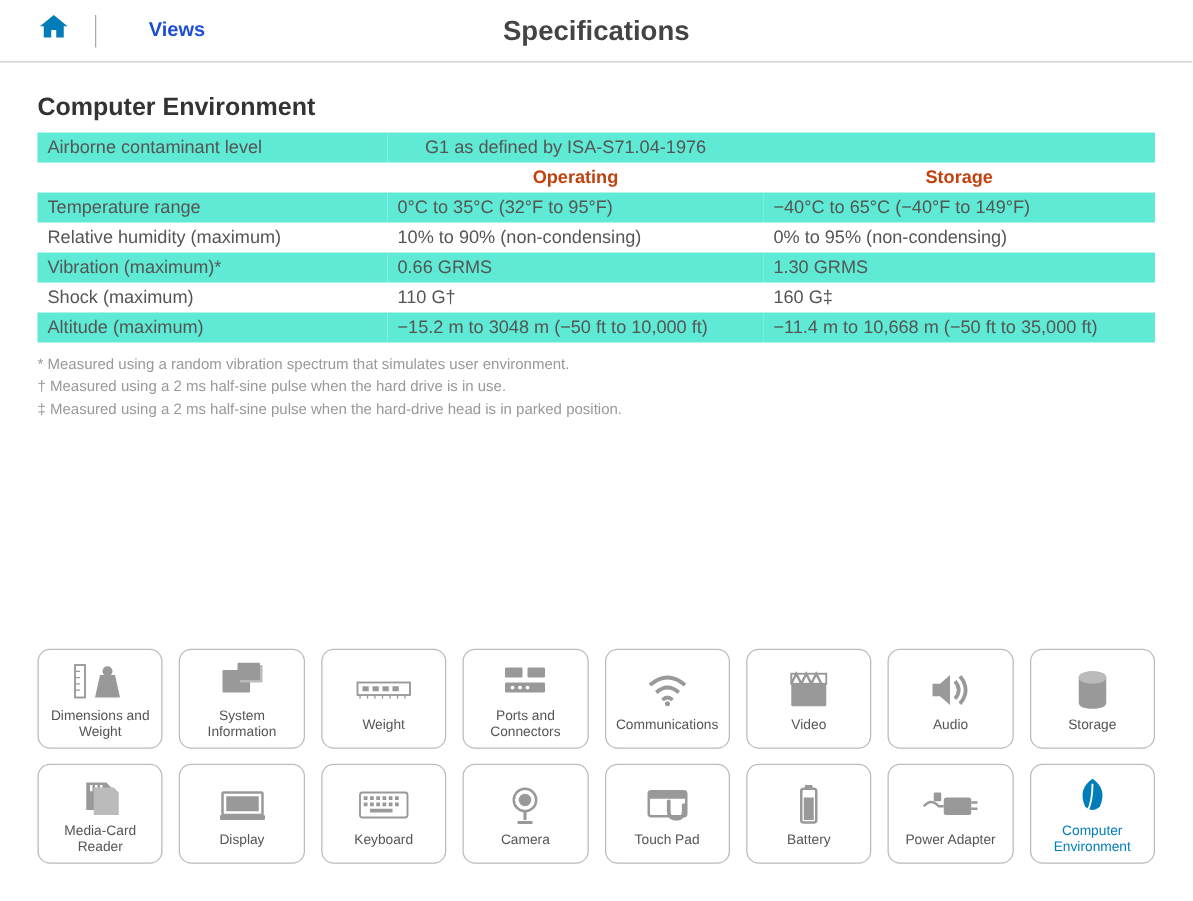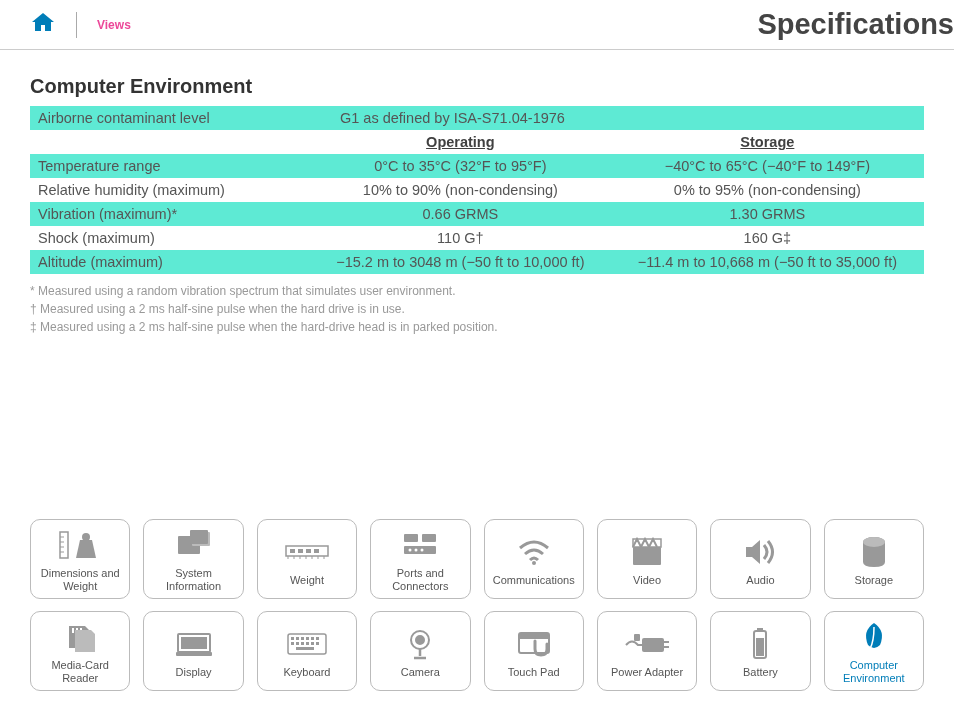--- a/index.html
+++ b/index.html
@@ -1,32 +1,32 @@
 <!DOCTYPE html>
 <html><head>
 <meta charset="utf-8">
 <style>
   * { box-sizing: border-box; margin: 0; padding: 0; }
   body { font-family: "Segoe UI", Arial, sans-serif; color: #333; width: 954px; height: 721px; overflow: hidden; background: #fff; }
   
   .topbar { display: flex; align-items: center; height: 50px; border-bottom: 1px solid #ccc; padding: 0 30px; position: relative; }
   .home-icon { color: #007db8; cursor: pointer; padding-right: 20px; font-size: 24px; }
   .divider { width: 1px; height: 26px; background: #aaa; margin-right: 20px; }
-  .views-link { color: #ec4899; font-weight: 600; font-size: 12px; }
-  .page-title { position: absolute; left: 0; right: 0; text-align: right; font-size: 29px; font-weight: 600; color: #444; pointer-events: none; }
+  .views-link { color: #1d4ed8; font-weight: 600; font-size: 16px; margin-left: 22px; }
+  .page-title { position: absolute; left: 0; right: 0; text-align: center; font-size: 22px; font-weight: 600; color: #444; pointer-events: none; }
   
   .content { padding: 25px 30px 0 30px; }
   .section-title { font-size: 20px; font-weight: 600; color: #333; margin-bottom: 8px; }
   
   table.spec { width: 100%; border-collapse: collapse; font-size: 14.5px; color: #555; }
   table.spec td { padding: 4px 8px; vertical-align: middle; }
   table.spec tr.shade { background: #5eead4; }
   table.spec .label { width: 280px; }
-  table.spec .hdr { font-weight: 700; text-align: center; color: #404040; text-decoration: underline; }
-  table.spec .val { text-align: center; }
+  table.spec .hdr { font-weight: 700; text-align: center; color: #c2410c; }
+  table.spec .val { }
   
   .footnotes { margin-top: 8px; font-size: 12px; color: #999; line-height: 1.5; }
   
   .bottom-nav { position: absolute; bottom: 18px; left: 0; right: 0; padding: 0 30px; }
   .nav-row { display: flex; gap: 13px; margin-bottom: 12px; align-items: center; }
   .nav-tile { flex: 1; height: 80px; border: 1px solid #bbb; border-radius: 10px; display: flex; flex-direction: column; align-items: center; justify-content: center; cursor: pointer; padding: 4px 2px; }
   .nav-tile .ic { height: 40px; display: flex; align-items: center; justify-content: center; color: #999; }
   .nav-tile .lbl { font-size: 11px; color: #555; text-align: center; line-height: 1.15; margin-top: 2px; }
   .nav-tile.active .lbl { color: #007db8; }
   .nav-tile.active .ic { color: #007db8; }
@@ -253,40 +253,40 @@
           <svg width="38" height="30" viewBox="0 0 38 30" fill="currentColor">
             <rect x="4" y="4" width="30" height="20" rx="2" fill="none" stroke="currentColor" stroke-width="2"></rect>
             <rect x="4" y="4" width="30" height="6"></rect>
             <path d="M20 12 L20 20 Q20 26 26 26 Q32 26 32 20 L32 15" fill="none" stroke="currentColor" stroke-width="3" stroke-linecap="round"></path>
           </svg>
         </div>
       <div class="lbl">Touch Pad</div>
     </div>
     <div class="nav-tile">
       <div class="ic">
+          <svg width="18" height="32" viewBox="0 0 18 32" fill="currentColor">
+            <rect x="6" y="0" width="6" height="3"></rect>
+            <rect x="3" y="3" width="12" height="27" rx="2" fill="none" stroke="currentColor" stroke-width="2"></rect>
+            <rect x="5" y="10" width="8" height="18"></rect>
+          </svg>
+        </div>
+      <div class="lbl">Battery</div>
+    </div>
+    <div class="nav-tile">
+      <div class="ic">
           <svg width="46" height="24" viewBox="0 0 46 24" fill="currentColor">
             <rect x="18" y="6" width="22" height="14" rx="2"></rect>
             <path d="M2 13 Q 8 6 14 13 L18 13" fill="none" stroke="currentColor" stroke-width="2"></path>
             <rect x="40" y="9" width="5" height="2"></rect>
             <rect x="40" y="14" width="5" height="2"></rect>
             <rect x="10" y="2" width="6" height="7" rx="1"></rect>
           </svg>
         </div>
       <div class="lbl">Power Adapter</div>
     </div>
-    <div class="nav-tile">
-      <div class="ic">
-          <svg width="18" height="32" viewBox="0 0 18 32" fill="currentColor">
-            <rect x="6" y="0" width="6" height="3"></rect>
-            <rect x="3" y="3" width="12" height="27" rx="2" fill="none" stroke="currentColor" stroke-width="2"></rect>
-            <rect x="5" y="10" width="8" height="18"></rect>
-          </svg>
-        </div>
-      <div class="lbl">Battery</div>
-    </div>
     <div class="nav-tile active">
       <div class="ic">
           <svg width="28" height="32" viewBox="0 0 28 32" fill="currentColor">
             <path d="M14 2 Q26 10 20 24 Q14 30 8 24 Q2 10 14 2 Z"></path>
             <path d="M14 6 Q14 20 10 28" fill="none" stroke="#fff" stroke-width="1.5"></path>
           </svg>
         </div>
       <div class="lbl">Computer Environment</div>
     </div>
   </div>

